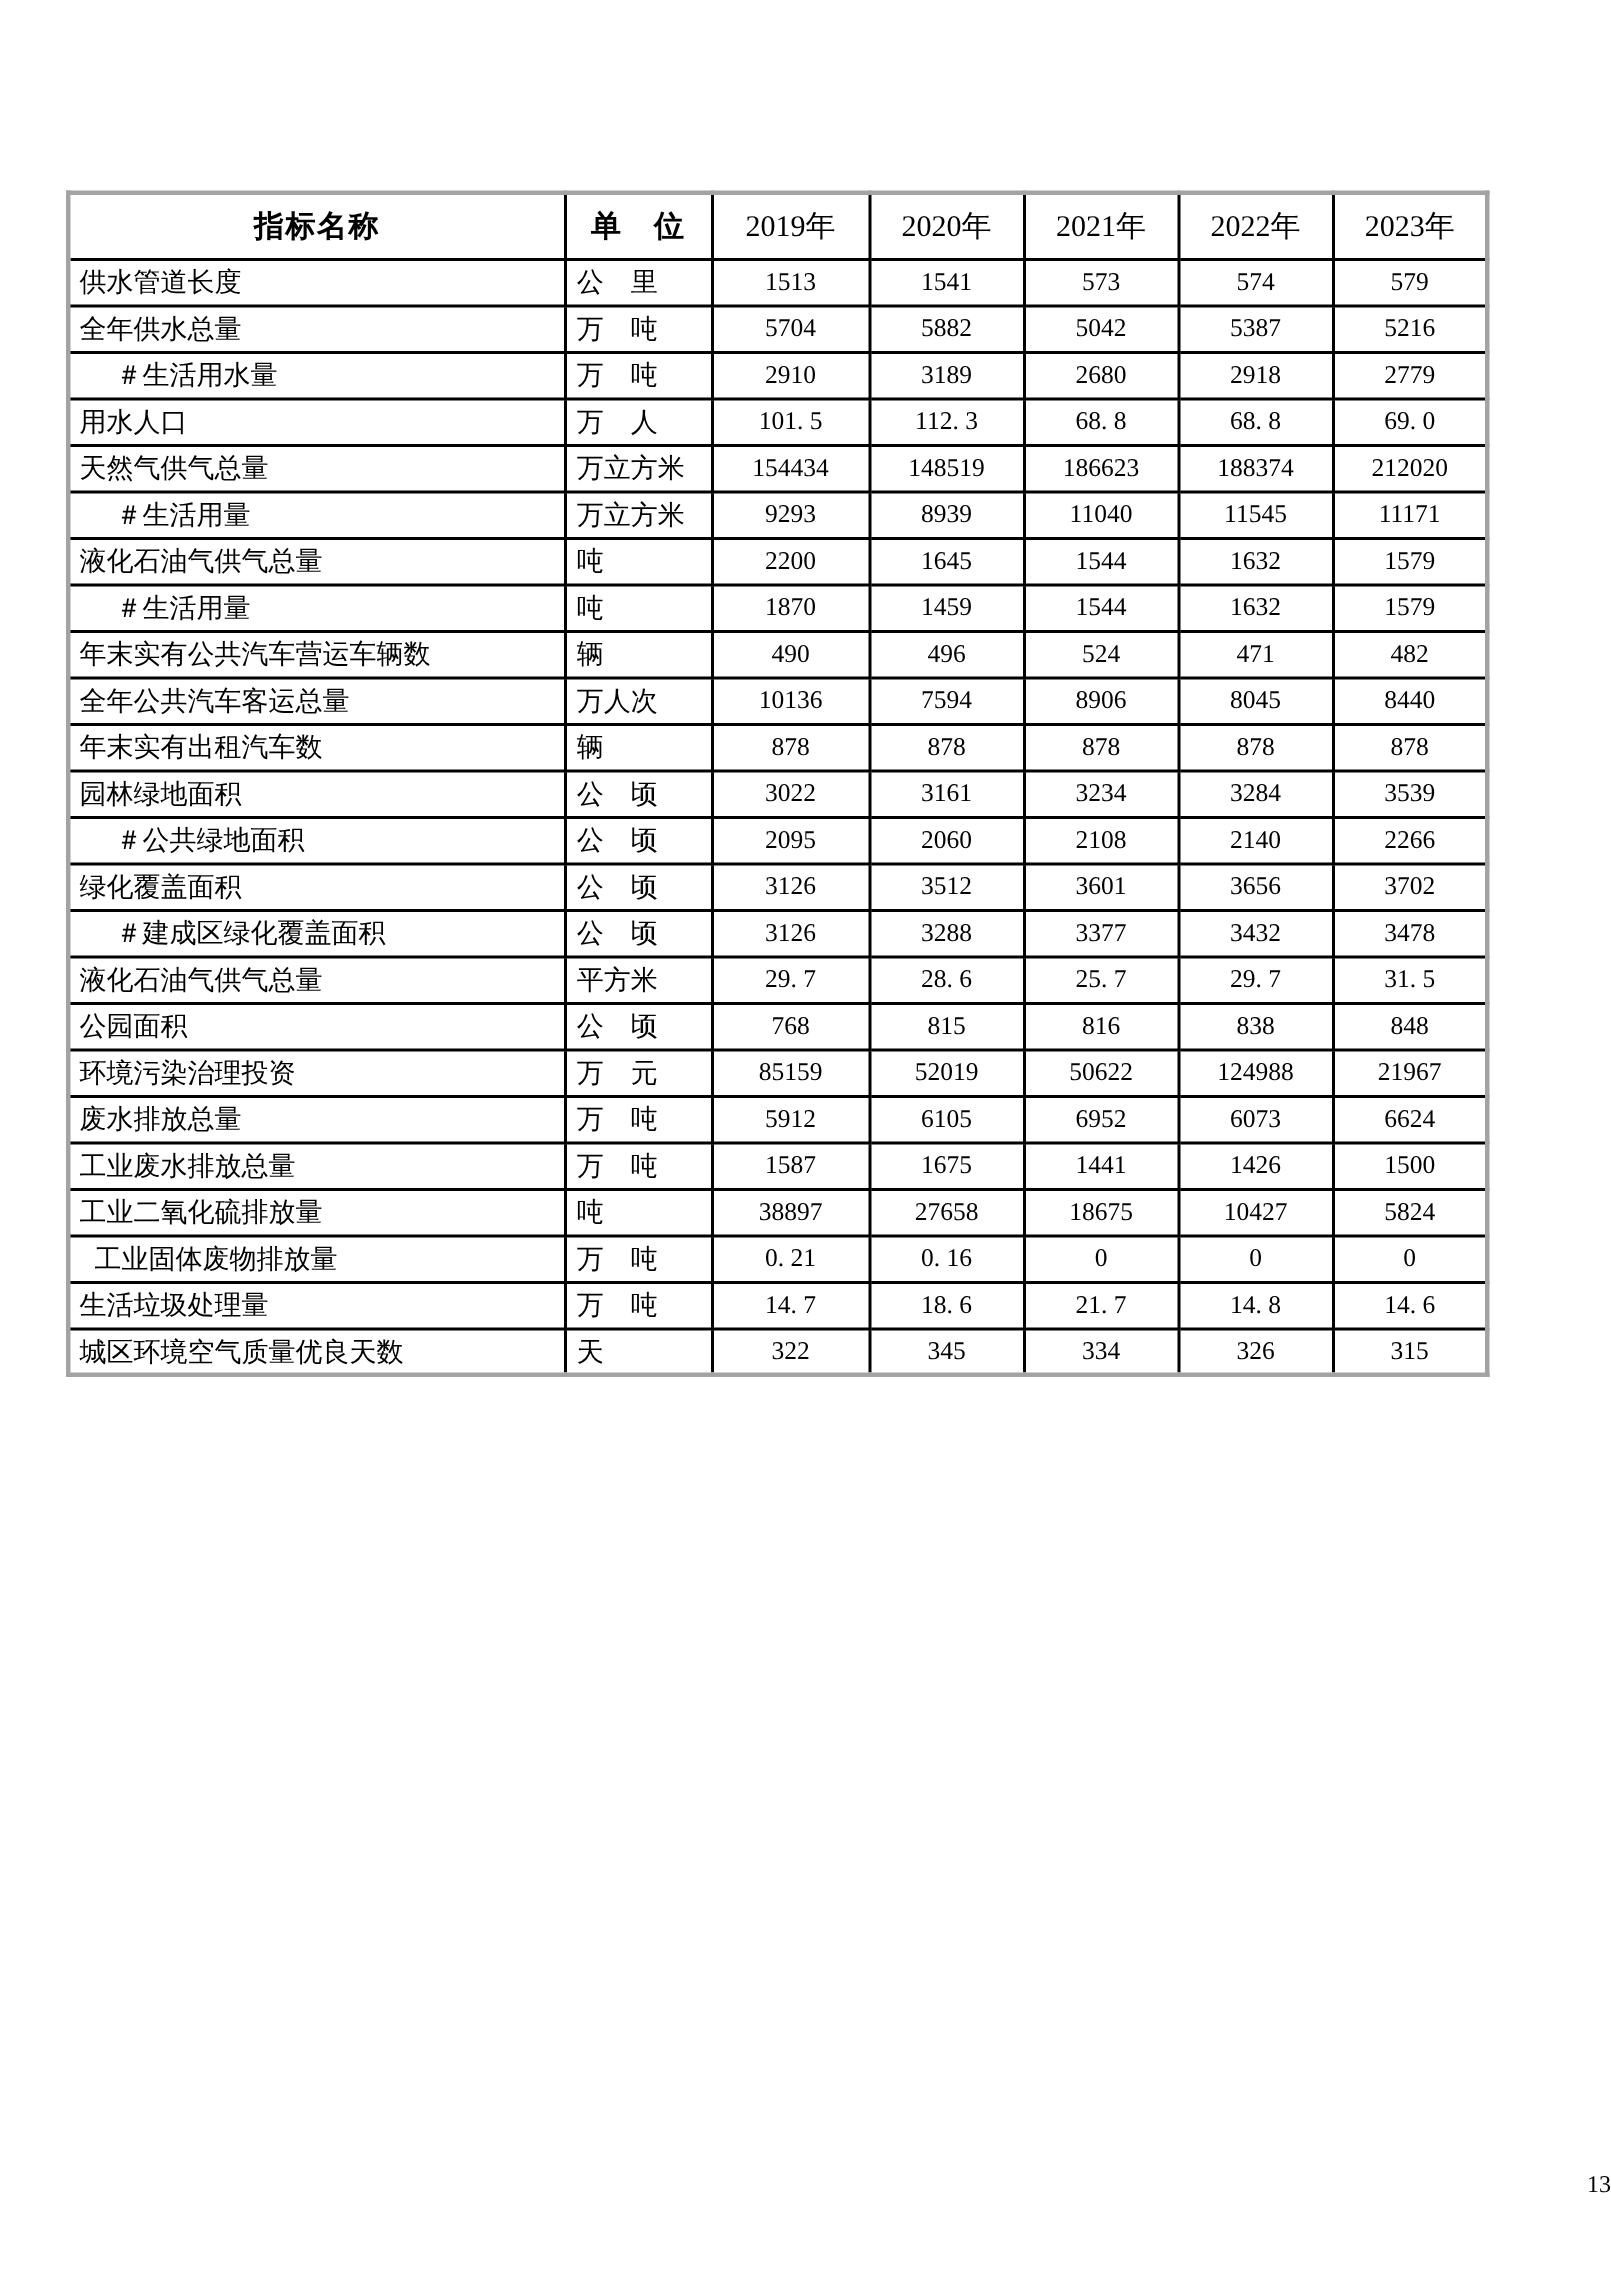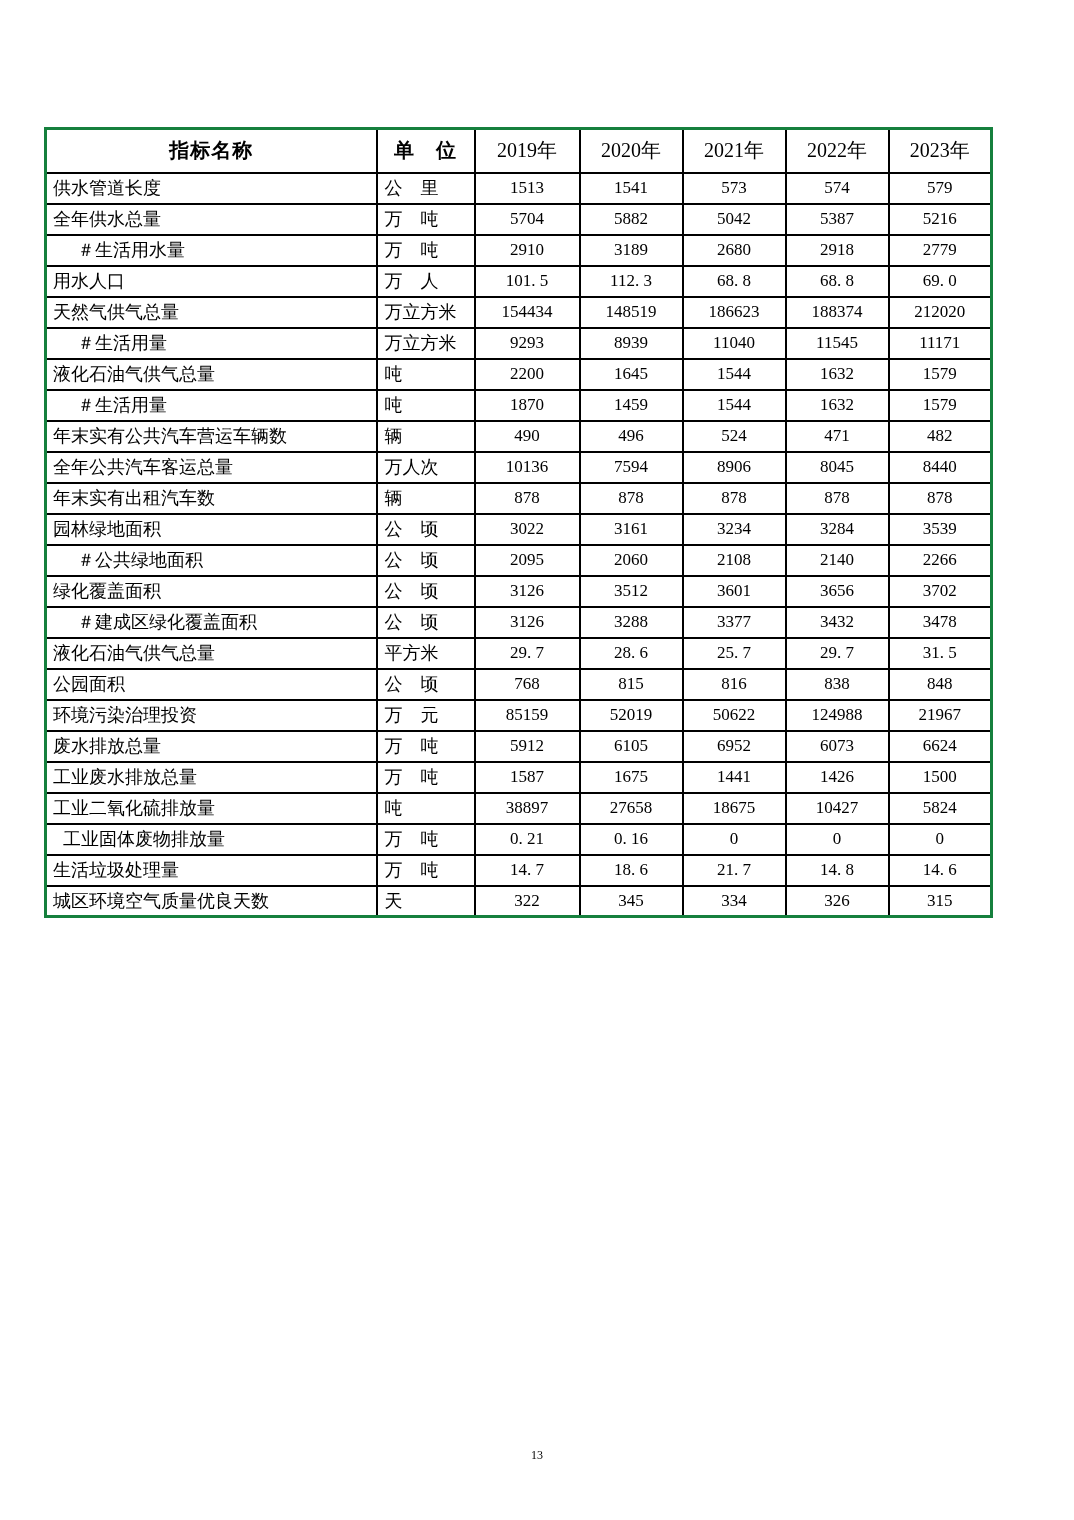--- a/index.html
+++ b/index.html
@@ -14,21 +14,21 @@
     color: #000000;
     overflow: hidden;
   }
   table.stat-table {
     position: absolute;
     left: 44px;
     top: 127px;
     width: 946px;
     border-collapse: collapse;
     table-layout: fixed;
-    border: 3px solid #15803d;
+    border: 3px solid #a3a3a3;
   }
   .stat-table th, .stat-table td {
     border: 2px solid #000;
     vertical-align: middle;
     overflow: hidden;
     white-space: nowrap;
   }
   .stat-table th {
     height: 44px;
     font-size: 20px;
@@ -56,22 +56,22 @@
   }
   .c-val {
     font-size: 17px;
     text-align: center;
   }
   .page-number {
     position: absolute;
     top: 1448px;
     left: 0;
     width: 100%;
-    text-align: center;
-    font-size: 12px;
+    text-align: right;
+    font-size: 16px;
   }
 </style>
 </head>
 <body>
 
 <div class="page">
 
   <table class="stat-table">
     <colgroup>
       <col style="width:331px">

